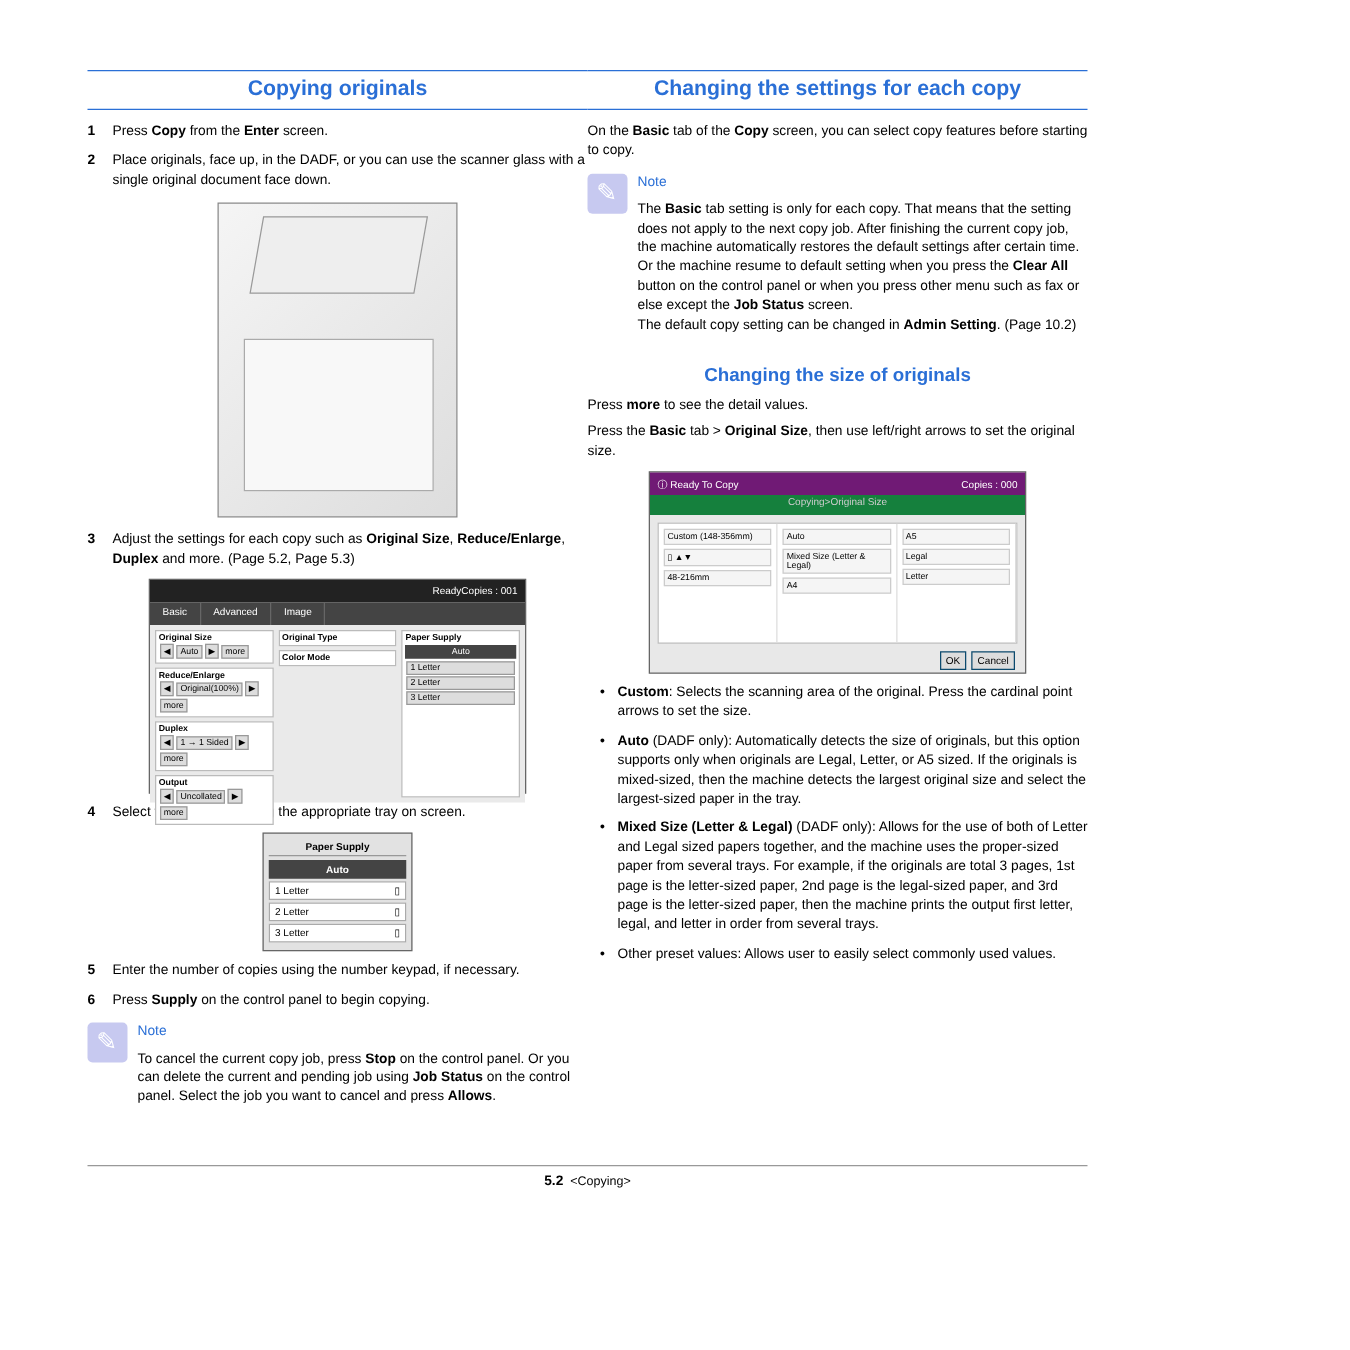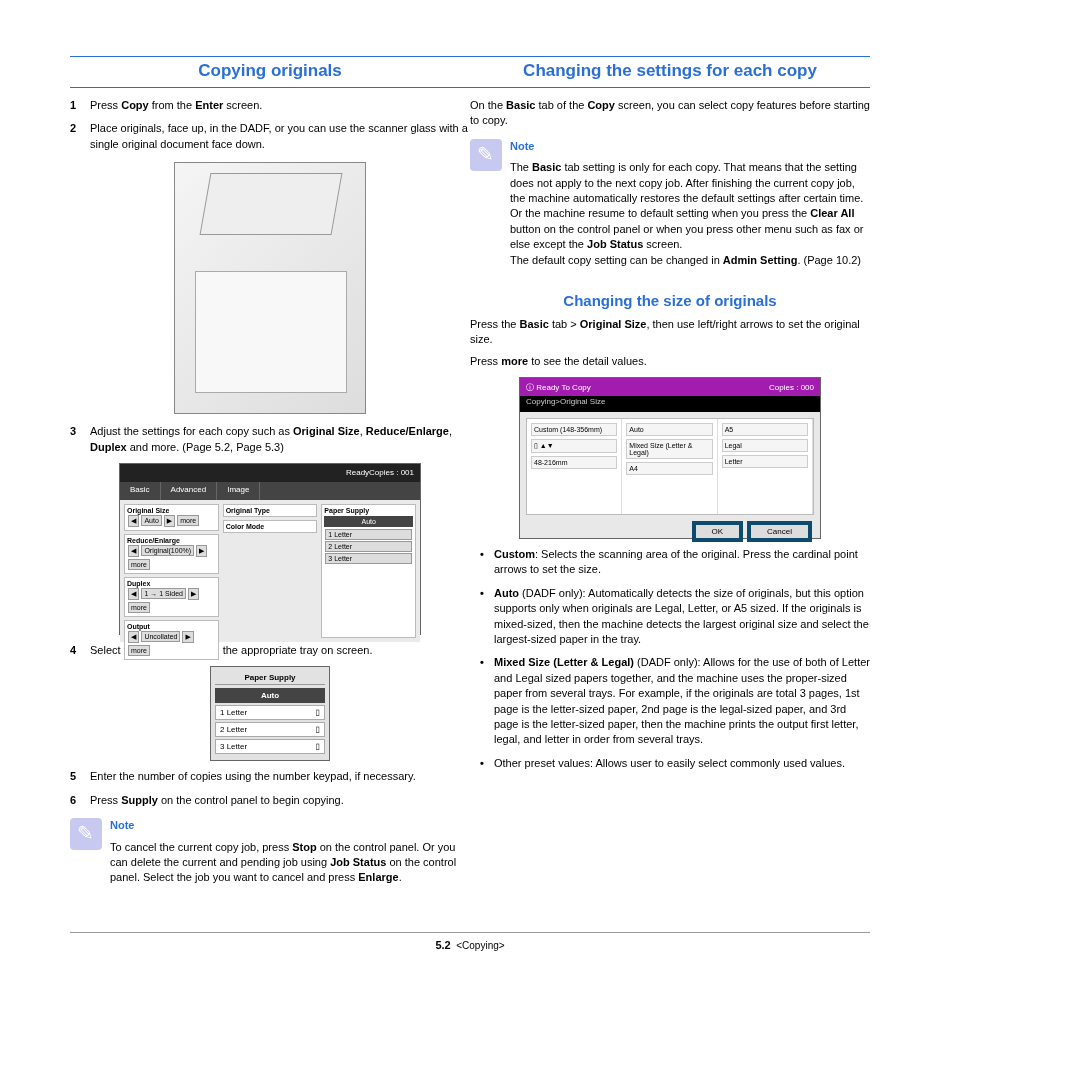--- a/index.html
+++ b/index.html
@@ -97,42 +97,42 @@
   .paper-illus .row { background:#fff;border:1px solid #aaa;margin:2px 0;padding:2px 4px;display:flex;justify-content:space-between; }
   .paper-illus .auto { background:#444;color:#fff;text-align:center;padding:3px;margin:2px 0;font-weight:bold; }
 
   .size-illus {
     width: 300px; height: 160px;
     border: 1px solid #666;
     background: #e8e8e8;
     margin: 8px auto;
     font-size: 8px;
   }
-  .size-illus .sbar { background:#a21caf;color:#fff;height:18px;display:flex;align-items:center;justify-content:space-between;padding:0 6px; }
-  .size-illus .crumb { background:#000000;color:#ccc;height:14px;padding:1px 6px; }
+  .size-illus .sbar { background:#701a75;color:#fff;height:18px;display:flex;align-items:center;justify-content:space-between;padding:0 6px; }
+  .size-illus .crumb { background:#15803d;color:#ccc;height:14px;padding:1px 6px;text-align:center; }
   .size-illus .grid { background:#fff;margin:6px;border:1px solid #bbb;height:95px;display:flex; }
   .size-illus .gcol { flex:1;padding:4px;display:flex;flex-direction:column;gap:3px;border-right:1px solid #ddd; }
   .size-illus .opt { background:#f5f5f5;border:1px solid #ccc;padding:2px;font-size:7px; }
   .size-illus .ftr { text-align:right;padding:0 8px; }
-  .size-illus .ftr span { display:inline-block;background:#ddd;border:4px solid #0c4a6e;padding:2px 16px;margin-left:4px; }
+  .size-illus .ftr span { display:inline-block;background:#ddd;border:1px solid #0c4a6e;padding:2px 4px;margin-left:4px; }
 
   .note-block { display: flex; gap: 8px; margin: 10px 0; }
   .note-icon {
     width: 32px; height: 32px; flex-shrink: 0;
     background: #c7c9f0;
     border-radius: 4px;
     position: relative;
   }
   .note-icon::after {
     content: "✎";
     position: absolute; top: 3px; left: 7px;
     font-size: 20px; color: #fff;
   }
   .note-body { flex: 1; }
-  .note-title { color: #2a6fd6; font-weight: bold; margin: 0 0 2px 0; }
+  .note-title { color: #2a6fd6; font-weight: normal; margin: 0 0 2px 0; }
 
   ul.bullets { list-style: none; padding: 0; margin: 8px 0; }
   ul.bullets > li { display: flex; margin-bottom: 8px; line-height: 1.4; }
   ul.bullets > li::before { content: "•"; width: 14px; flex-shrink: 0; font-weight:bold; margin-left:10px; }
   ul.bullets > li > span { flex: 1; }
 
   .footer {
     border-top: 1px solid #999;
     margin-top: 30px;
     padding-top: 6px;
@@ -237,42 +237,42 @@
       <li>
           <span class="num">6</span>
           <span class="txt">Press <b>Supply</b> on the control panel to begin copying.</span>
         </li>
     </ol>
 
     <div class="note-block">
       <div class="note-icon"></div>
       <div class="note-body">
         <p class="note-title">Note</p>
-        <p>To cancel the current copy job, press <b>Stop</b> on the control panel. Or you can delete the current and pending job using <b>Job Status</b> on the control panel. Select the job you want to cancel and press <b>Enlarge</b>.</p>
+        <p>To cancel the current copy job, press <b>Stop</b> on the control panel. Or you can delete the current and pending job using <b>Job Status</b> on the control panel. Select the job you want to cancel and press <b>Allows</b>.</p>
       </div>
     </div>
   </div>
 
   <div class="col">
     <hr class="hr-top">
     <h1 class="section">Changing the settings for each copy</h1>
     <hr class="hr-bot">
     <p>On the <b>Basic</b> tab of the <b>Copy</b> screen, you can select copy features before starting to copy.</p>
 
     <div class="note-block">
       <div class="note-icon"></div>
       <div class="note-body">
         <p class="note-title">Note</p>
         <p>The <b>Basic</b> tab setting is only for each copy. That means that the setting does not apply to the next copy job. After finishing the current copy job, the machine automatically restores the default settings after certain time. Or the machine resume to default setting when you press the <b>Clear All</b> button on the control panel or when you press other menu such as fax or else except the <b>Job Status</b> screen.<br>The default copy setting can be changed in <b>Admin Setting</b>. (Page 10.2)</p>
       </div>
     </div>
 
     <h2 class="sub">Changing the size of originals</h2>
+    <p>Press <b>more</b> to see the detail values.</p>
     <p>Press the <b>Basic</b> tab &gt; <b>Original Size</b>, then use left/right arrows to set the original size.</p>
-    <p>Press <b>more</b> to see the detail values.</p>
 
     <div class="size-illus">
       <div class="sbar">
           <span>ⓘ <span>Ready To Copy</span></span>
           <span>Copies : 000</span>
         </div>
       <div class="crumb">Copying&gt;Original Size</div>
       <div class="grid">
         <div class="gcol">
           <div class="opt">Custom (148-356mm)</div>

